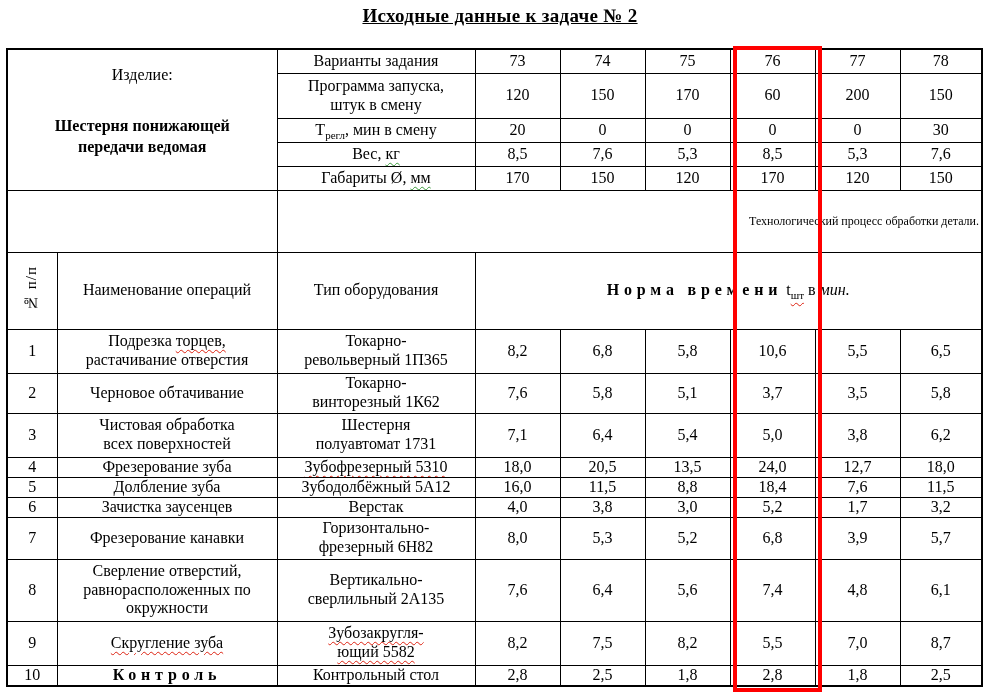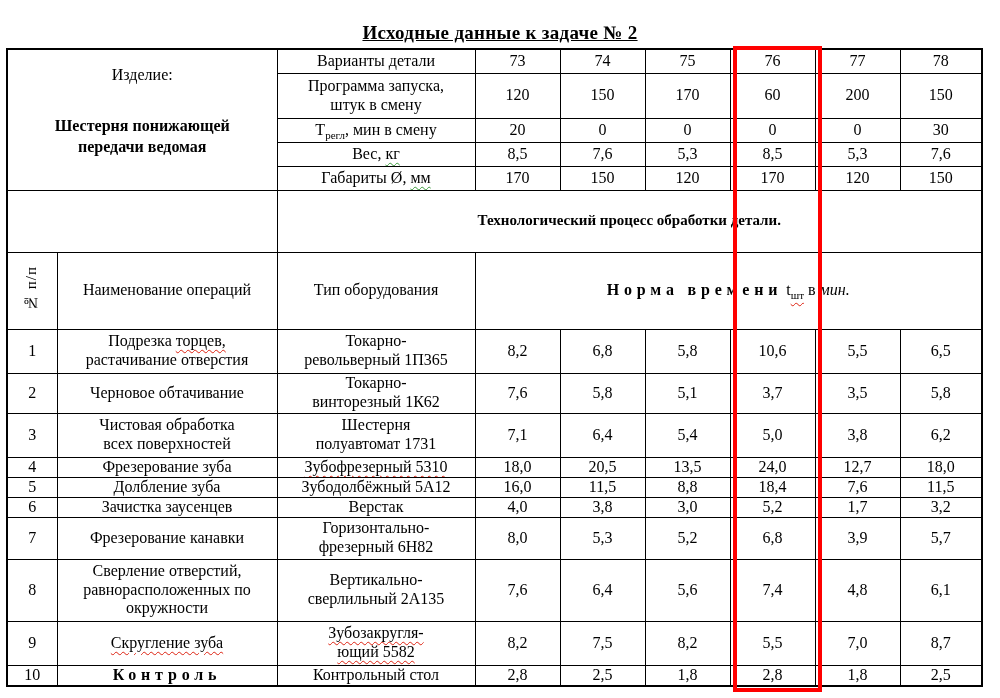--- a/index.html
+++ b/index.html
@@ -3,38 +3,38 @@
 <meta charset="utf-8">
 <style>
   html,body { margin:0; padding:0; }
   body {
     width:1000px; height:698px; position:relative; overflow:hidden;
     background:#ffffff; color:#000;
     font-family:"Liberation Serif", serif;
   }
   .doc-title {
     text-align:center; font-weight:bold; font-size:19px;
-    text-decoration:underline; padding-top:22px; letter-spacing:0.3px;
+    text-decoration:underline; padding-top:5px; letter-spacing:0.3px;
   }
   table.main {
     position:absolute; left:6px; top:48px;
     border-collapse:collapse; table-layout:fixed;
     border:2px solid #000;
   }
   td {
     border:1px solid #000; text-align:center; vertical-align:middle;
     font-size:16px; line-height:1.18; padding:0 2px; overflow:hidden;
   }
   .h24{height:24px}.h45{height:45px}.h62{height:62px}.h77{height:77px}
   .h44{height:44px}.h40{height:40px}.h20{height:20px}.h42{height:42px}
   .h63{height:62px}.h26{height:21px}
   .product-cell { vertical-align:top; }
   .product-label { margin-top:16px; font-size:16px; }
   .product-name  { margin-top:31px; font-weight:bold; font-size:16px; padding:0 18px; line-height:1.3; }
-  .proc-title { font-weight:bold; font-size:15px; }
+  .proc-title { font-weight:normal; font-size:12px;text-align:right; }
   .vert-cell span {
     writing-mode:vertical-rl; transform:rotate(180deg);
     font-size:15px; letter-spacing:1px;
   }
   .blk { display:block; }
   .spaced { letter-spacing:0.30em;font-weight:bold; }
   sub { font-size:11px; line-height:0; }
   .sq-red   { text-decoration-line:underline; text-decoration-style:wavy;
               text-decoration-color:#dd2211; text-decoration-thickness:1px; text-underline-offset:3px; }
   .sq-green { text-decoration-line:underline; text-decoration-style:wavy;
@@ -62,21 +62,21 @@
       <col style="width:85px">
       <col style="width:82px">
   </colgroup>
 
   <tbody>
       <tr class="h24">
     <td class="product-cell" rowspan="5" colspan="2">
       <div class="product-label">Изделие:</div>
       <div class="product-name">Шестерня понижающей передачи ведомая</div>
     </td>
-    <td>Варианты детали</td>
+    <td>Варианты задания</td>
     <td>73</td>
         <td>74</td>
         <td>75</td>
         <td>76</td>
         <td>77</td>
         <td>78</td>
   </tr>
   <tr class="h45">
     <td>
       <span class="blk">Программа запуска,</span>

